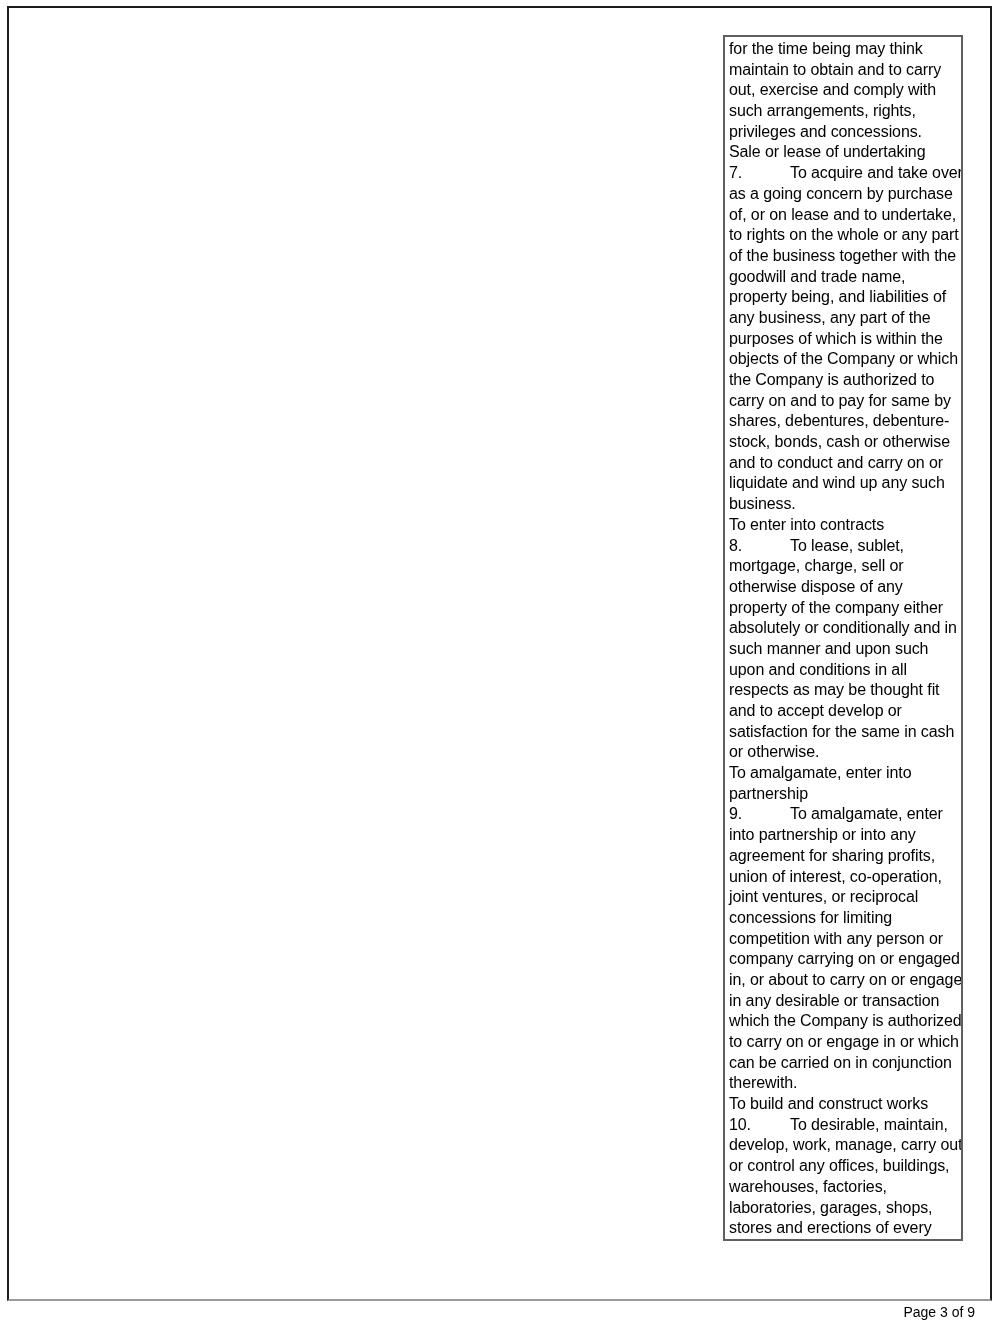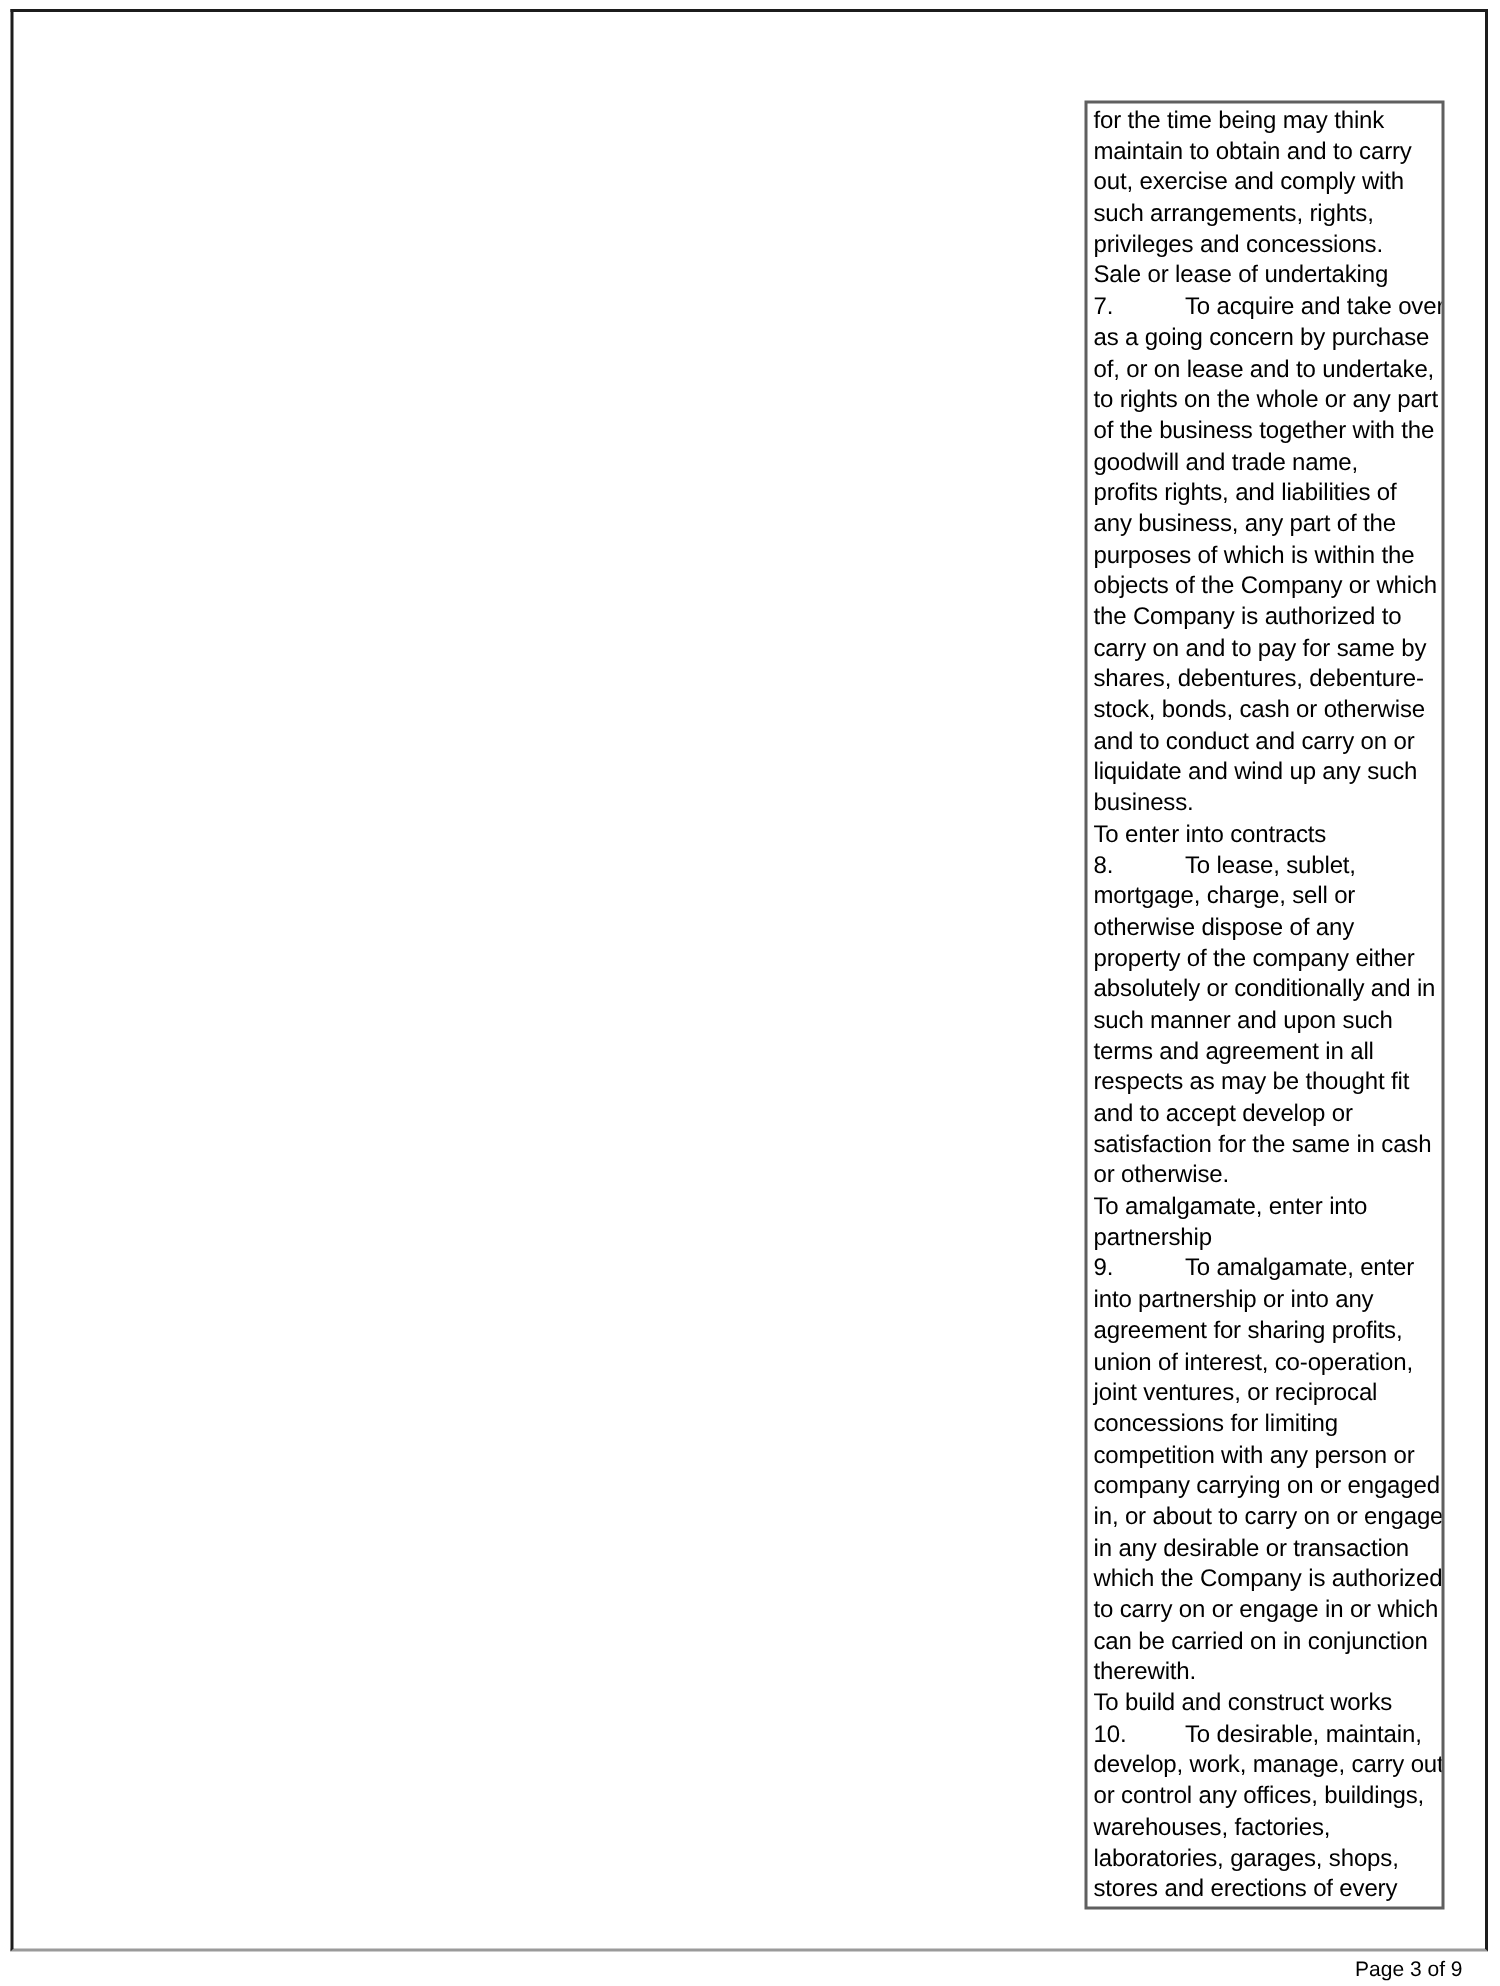--- a/index.html
+++ b/index.html
@@ -33,21 +33,20 @@
     top: 35px;
     width: 240px;
     height: 1206px;
     box-sizing: border-box;
     border: 2px solid #5f5f5f;
     background: #ffffff;
     padding: 2px 0 0 4px;
     overflow: hidden;
     font-size: 16px;
     letter-spacing: -0.1px;
-    margin-top: 32px;
   }
   .line {
     height: 20.7px;
     line-height: 20.7px;
     white-space: nowrap;
   }
   .num {
     display: inline-block;
     width: 61px;
   }
@@ -71,39 +70,39 @@
       <div class="line">out, exercise and comply with</div>
       <div class="line">such arrangements, rights,</div>
       <div class="line">privileges and concessions.</div>
       <div class="line">Sale or lease of undertaking</div>
       <div class="line"><span class="num">7.</span><span>To acquire and take over</span></div>
       <div class="line">as a going concern by purchase</div>
       <div class="line">of, or on lease and to undertake,</div>
       <div class="line">to rights on the whole or any part</div>
       <div class="line">of the business together with the</div>
       <div class="line">goodwill and trade name,</div>
-      <div class="line">profits rights, and liabilities of</div>
+      <div class="line">property being, and liabilities of</div>
       <div class="line">any business, any part of the</div>
       <div class="line">purposes of which is within the</div>
       <div class="line">objects of the Company or which</div>
       <div class="line">the Company is authorized to</div>
       <div class="line">carry on and to pay for same by</div>
       <div class="line">shares, debentures, debenture-</div>
       <div class="line">stock, bonds, cash or otherwise</div>
       <div class="line">and to conduct and carry on or</div>
       <div class="line">liquidate and wind up any such</div>
       <div class="line">business.</div>
       <div class="line">To enter into contracts</div>
       <div class="line"><span class="num">8.</span><span>To lease, sublet,</span></div>
       <div class="line">mortgage, charge, sell or</div>
       <div class="line">otherwise dispose of any</div>
       <div class="line">property of the company either</div>
       <div class="line">absolutely or conditionally and in</div>
       <div class="line">such manner and upon such</div>
-      <div class="line">terms and agreement in all</div>
+      <div class="line">upon and conditions in all</div>
       <div class="line">respects as may be thought fit</div>
       <div class="line">and to accept develop or</div>
       <div class="line">satisfaction for the same in cash</div>
       <div class="line">or otherwise.</div>
       <div class="line">To amalgamate, enter into</div>
       <div class="line">partnership</div>
       <div class="line"><span class="num">9.</span><span>To amalgamate, enter</span></div>
       <div class="line">into partnership or into any</div>
       <div class="line">agreement for sharing profits,</div>
       <div class="line">union of interest, co-operation,</div>

